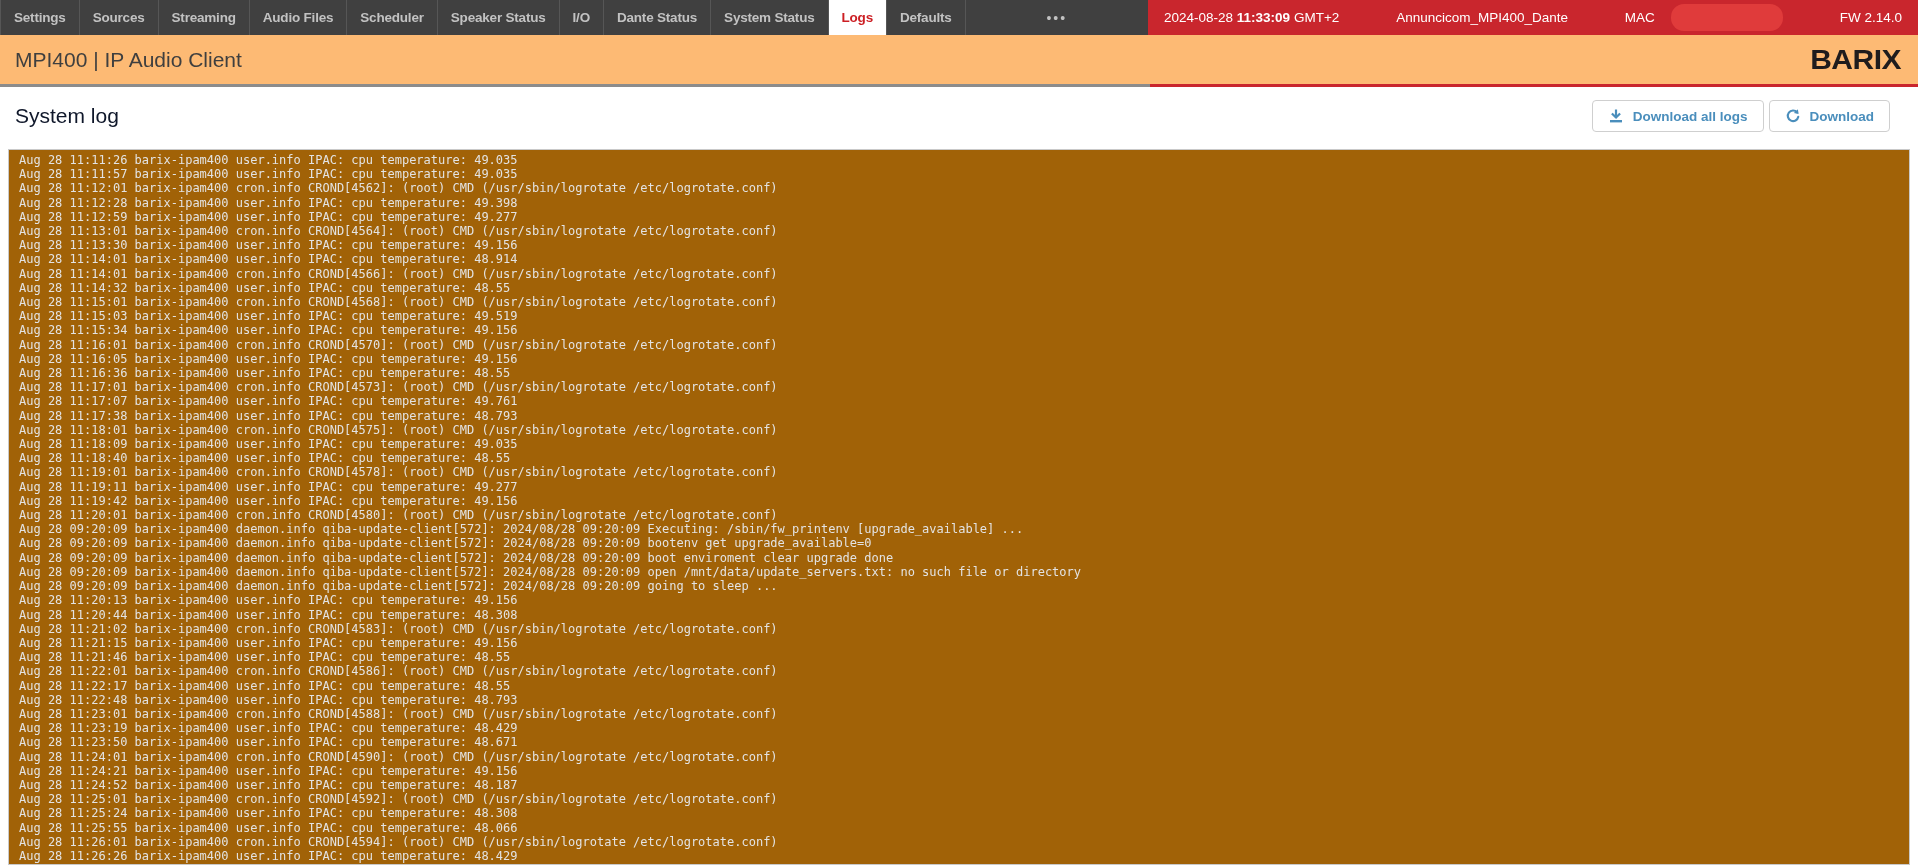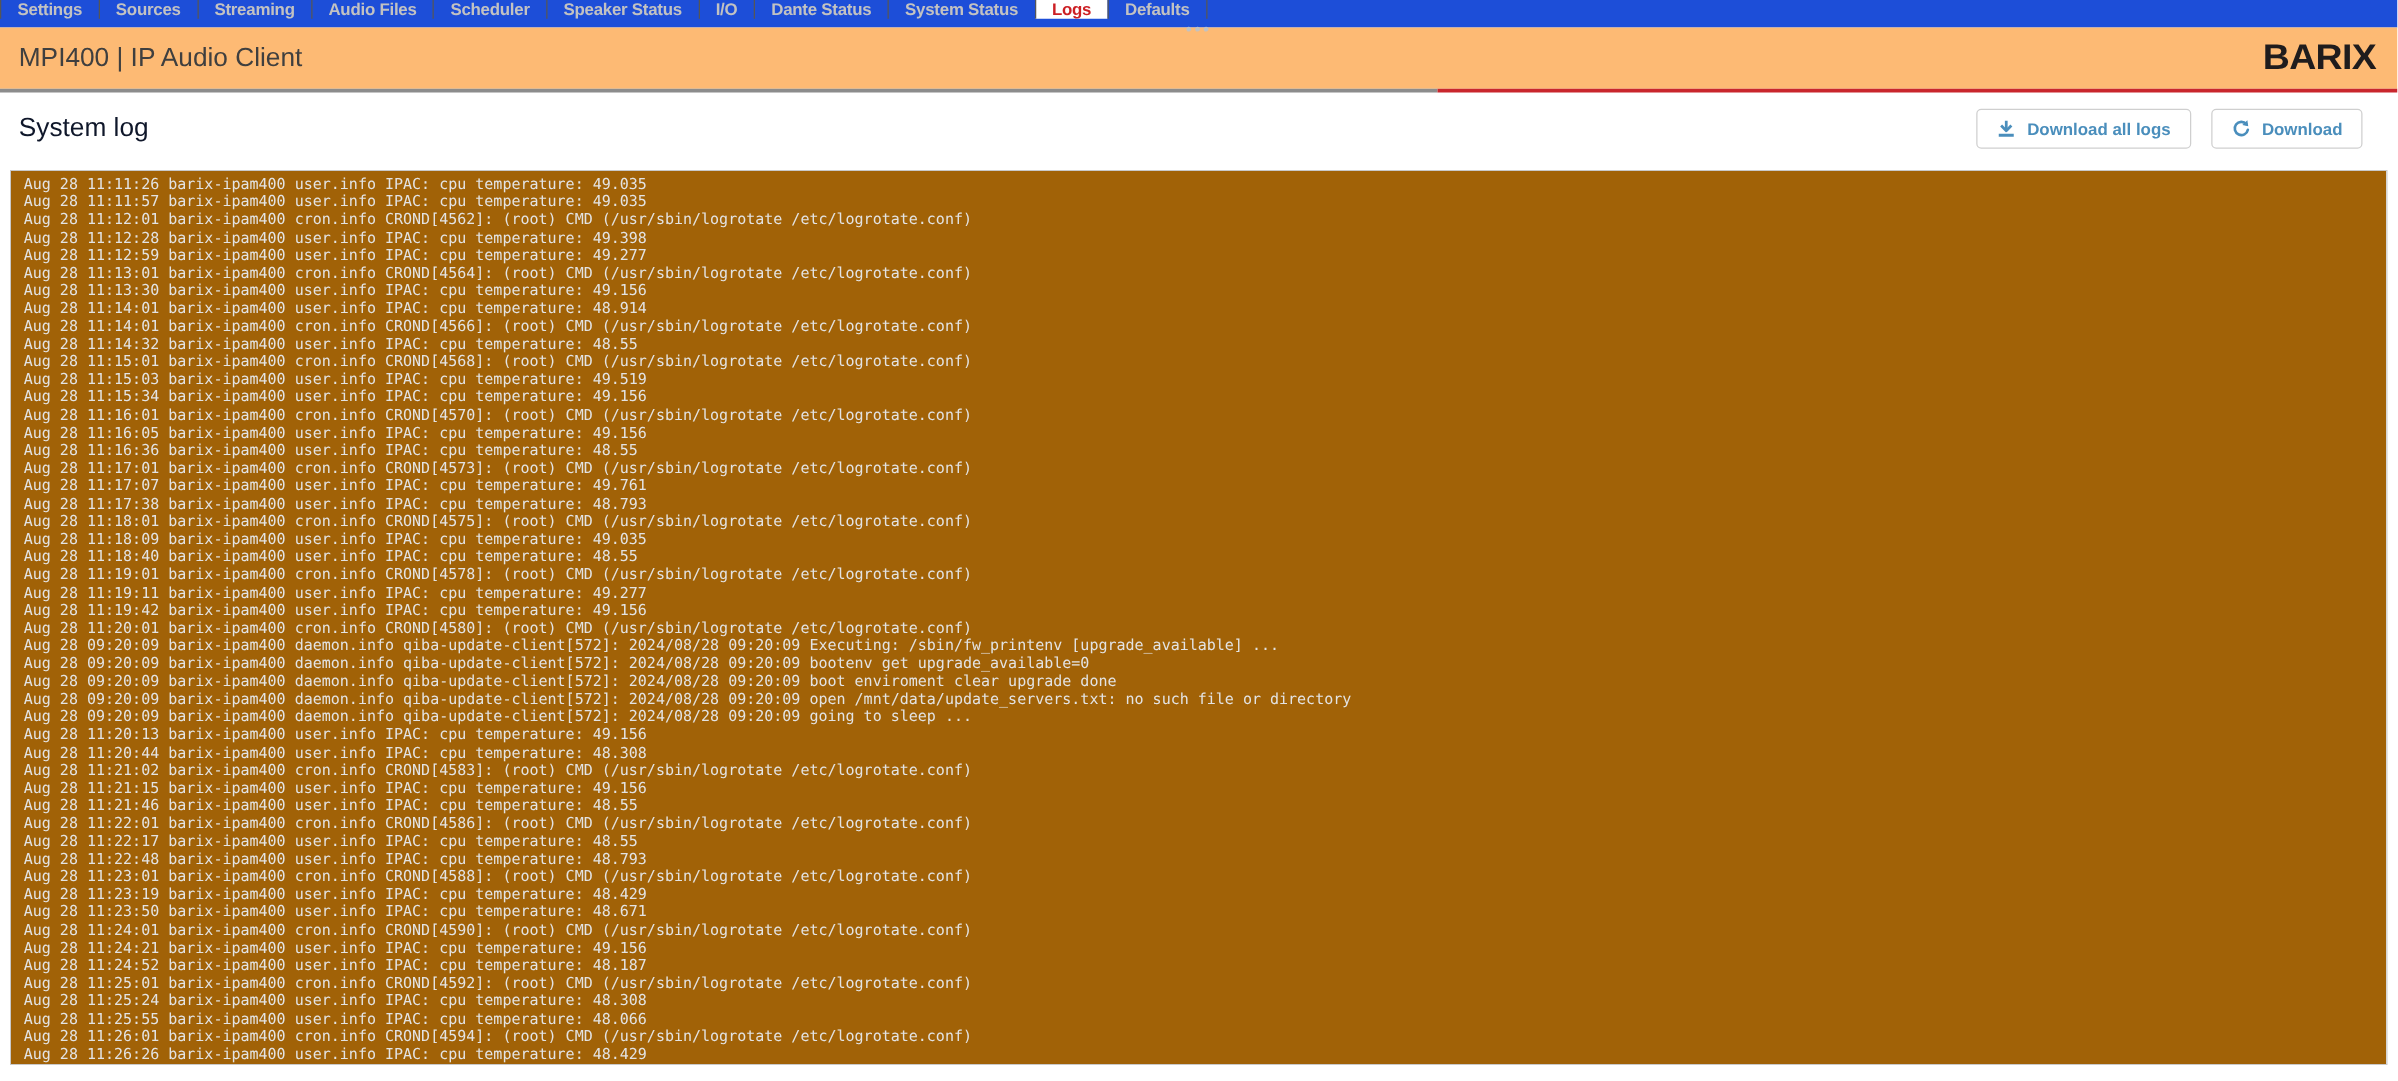--- a/index.html
+++ b/index.html
@@ -6,21 +6,21 @@
   html,body { margin:0; padding:0; }
   body {
     width:1918px; height:865px; overflow:hidden;
     background:#ffffff;
     font-family:"Liberation Sans", sans-serif;
   }
 
   
   .nav {
     display:flex; align-items:stretch;
-    height:22px; background:#1d4ed8;flex-direction:column;
+    height:35px; background:#404040;
   }
   .tab {
     display:flex; align-items:center;
     padding:0 13px;
     color:#c2c2c2; font-size:13.5px; font-weight:700; letter-spacing:-0.2px;
     border-left:1px solid #565656;
     white-space:nowrap; cursor:pointer;
   }
   .tab.active {
     background:#ffffff; color:#cc1f24;
@@ -61,21 +61,21 @@
   .header-rule .rule-gray { width:1150px; background:#8c8c8c; }
   .header-rule .rule-red  { flex:1; background:#c9262d; }
 
   
   .toolbar {
     margin:12px 28px 0 15px;
     display:flex; align-items:center; justify-content:space-between;
     height:34px;
   }
   .page-heading { font-size:21px; font-weight:400; color:#0f172a; margin:0; }
-  .actions { display:flex; gap:16px; }
+  .actions { display:flex; gap:5px; }
   .btn {
     display:inline-flex; align-items:center; gap:9px;
     background:#ffffff;
     border:1px solid #cfcfcf; border-radius:4px;
     padding:7px 15px;
     color:#4a8ebc; font-size:13.5px; font-weight:600;
     font-family:"Liberation Sans", sans-serif;
     cursor:pointer;
   }
   .btn svg { display:block; }
@@ -108,20 +108,33 @@
       <div class="tab">Scheduler</div>
       <div class="tab">Speaker Status</div>
       <div class="tab">I/O</div>
       <div class="tab">Dante Status</div>
       <div class="tab">System Status</div>
       <div class="tab active">Logs</div>
       <div class="tab last">Defaults</div>
     </div>
   <div class="nav-overflow">
     <span>•••</span>
+  </div>
+  <div class="nav-status">
+    <div>
+      <span>2024-08-28</span>
+      <span class="status-time">11:33:09</span>
+      <span>GMT+2</span>
+    </div>
+    <div>Annuncicom_MPI400_Dante</div>
+    <div class="mac-group">
+      <span>MAC</span>
+      <span class="mac-redaction"></span>
+    </div>
+    <div>FW 2.14.0</div>
   </div>
 </div>
 
 <div class="header">
   <div class="header-title">MPI400 | IP Audio Client</div>
   <div class="brand-logo">BARIX</div>
 </div>
 <div class="header-rule">
   <div class="rule-gray"></div>
   <div class="rule-red"></div>

